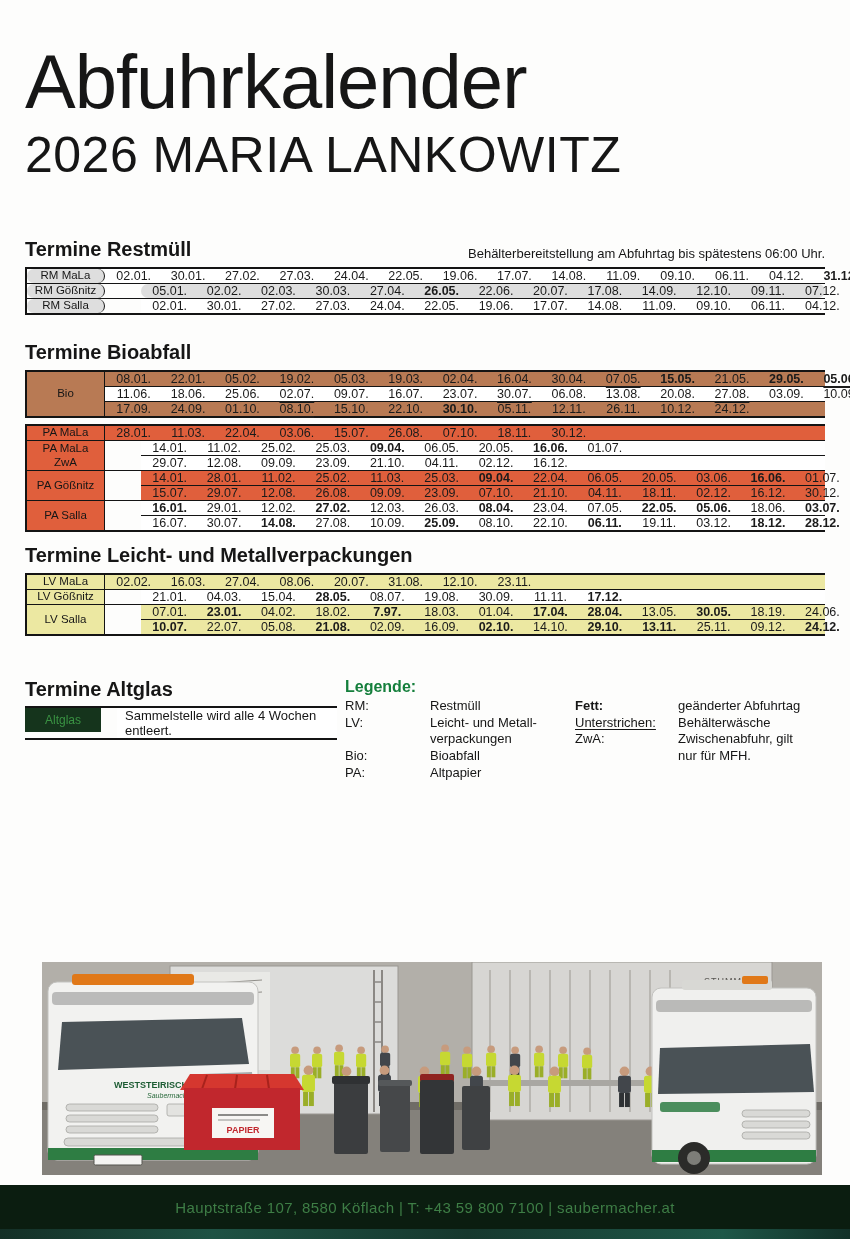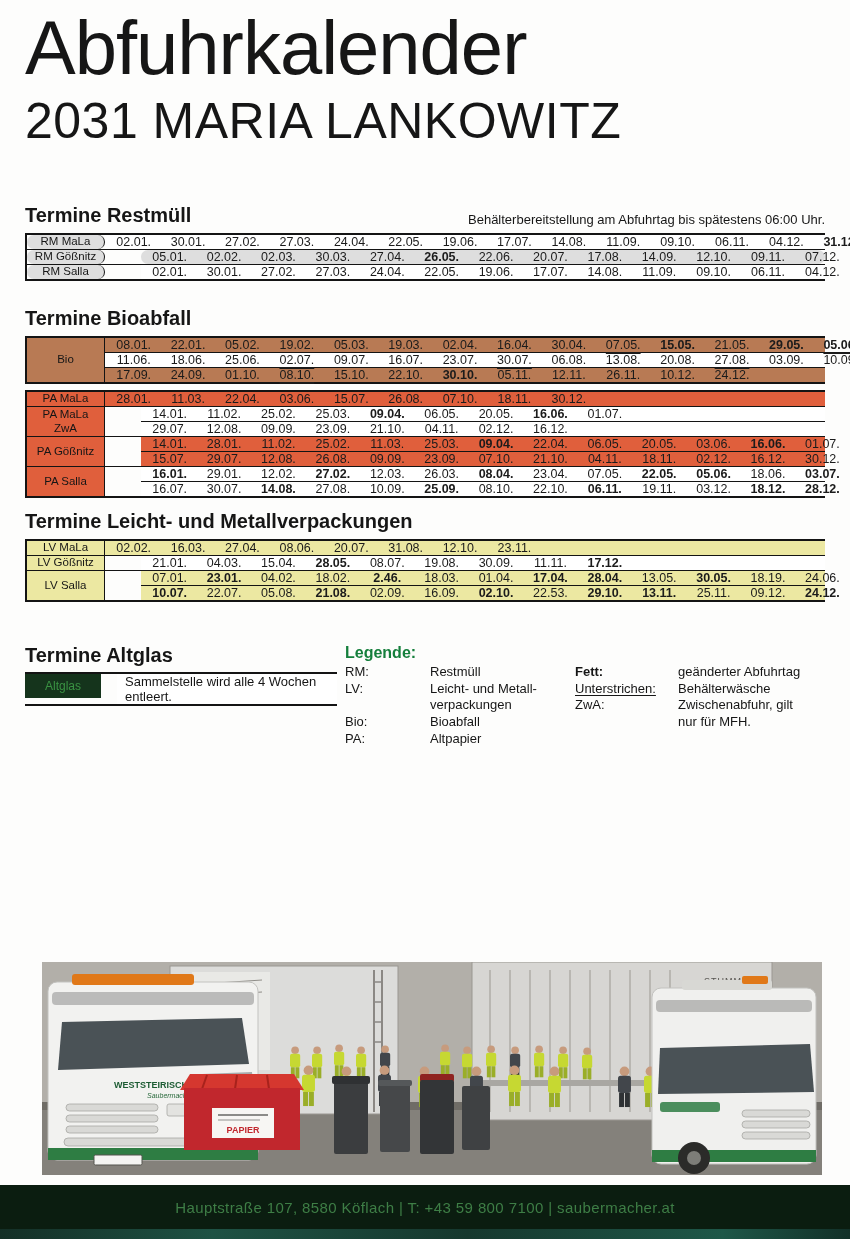--- a/index.html
+++ b/index.html
@@ -1,21 +1,21 @@
 <!DOCTYPE html>
 <html style="--c-grey: #dedede; --c-brown: #b87a54; --c-orange: #e05f3c; --c-yellow: #ece8a2; --c-white: #ffffff; --c-legend_green: #157f3c; --c-footer_bg: #0b1d10; --c-footer_text: #3e7e46; --c-altglas_bg: #15341c; --c-altglas_text: #3a9343; --c-truck_green: #2e7d43; --c-hivis: #c6d832; --c-container_red: #c1272d;"><head>
 <meta charset="utf-8">
 <style>
   html,body{margin:0;padding:0;background:#e9e9e9;}
   .page{
     width:850px;height:1239px;overflow:hidden;position:relative;
     background:#fdfdfc;margin:0 auto;
     font-family:"Liberation Sans","DejaVu Sans",sans-serif;color:#161616;
   }
-  .content{padding:10px 25px 0 25px;}
+  .content{padding:44px 25px 0 25px;}
   .h1{font-size:76px;line-height:1.0;margin:0;font-weight:400;letter-spacing:-1px;}
   .h2{font-size:50px;line-height:1.0;margin:10px 0 0 0;font-weight:400;letter-spacing:.5px;}
 
   .section-head{display:flex;justify-content:space-between;align-items:flex-end;}
   .section-head h3{font-size:20px;margin:0;font-weight:700;}
   .section-note{font-size:13px;font-weight:400;white-space:nowrap;}
 
   .mt-rm{margin-top:58px;}
   .mt-bio{margin-top:26px;}
   .mt-pa{margin-top:20px;}
@@ -59,21 +59,21 @@
   .footer{height:44px;background:var(--c-footer_bg,#0b1d10);display:flex;align-items:center;justify-content:center;}
   .footer span{color:var(--c-footer_text,#3e7e46);font-size:15px;letter-spacing:.4px;}
   .bottom-strip{height:10px;background:linear-gradient(90deg,#142f26,#1e5244 25%,#16382e 55%,#1e5748 85%,#123028);}
 </style>
 </head>
 <body>
 
 <div class="page">
   <div class="content">
     <h1 class="h1">Abfuhrkalender</h1>
-    <div class="h2">2031 MARIA LANKOWITZ</div>
+    <div class="h2">2026 MARIA LANKOWITZ</div>
 
     <div class="section">
       <div class="section-head mt-rm">
         <h3>Termine Restmüll</h3>
         <div class="section-note">Behälterbereitstellung am Abfuhrtag bis spätestens 06:00 Uhr.</div>
       </div>
       <div class="wtable">
           <div class="wgroup">
             <div class="wlabel dots" style="background: rgb(222, 222, 222);">RM MaLa</div>
             <div class="wlines">
@@ -352,39 +352,39 @@
             </div>
           </div>
           <div class="wgroup">
             <div class="wlabel" style="background: rgb(236, 232, 162);">LV Salla</div>
             <div class="wlines">
               <div class="wline" style="background: rgb(236, 232, 162);">
                 <span class="wcell">07.01.</span>
                 <span class="wcell b">23.01.</span>
                 <span class="wcell">04.02.</span>
                 <span class="wcell">18.02.</span>
-                <span class="wcell b">2.46.</span>
+                <span class="wcell b">7.97.</span>
                 <span class="wcell">18.03.</span>
                 <span class="wcell">01.04.</span>
                 <span class="wcell b">17.04.</span>
                 <span class="wcell b">28.04.</span>
                 <span class="wcell">13.05.</span>
                 <span class="wcell b">30.05.</span>
                 <span class="wcell">18.19.</span>
                 <span class="wcell">24.06.</span>
               </div>
               <div class="wline" style="background: rgb(236, 232, 162);">
                 <span class="wcell b">10.07.</span>
                 <span class="wcell">22.07.</span>
                 <span class="wcell">05.08.</span>
                 <span class="wcell b">21.08.</span>
                 <span class="wcell">02.09.</span>
                 <span class="wcell">16.09.</span>
                 <span class="wcell b">02.10.</span>
-                <span class="wcell">22.53.</span>
+                <span class="wcell">14.10.</span>
                 <span class="wcell b">29.10.</span>
                 <span class="wcell b">13.11.</span>
                 <span class="wcell">25.11.</span>
                 <span class="wcell">09.12.</span>
                 <span class="wcell b">24.12.</span>
               </div>
             </div>
           </div>
         </div>
     </div>

